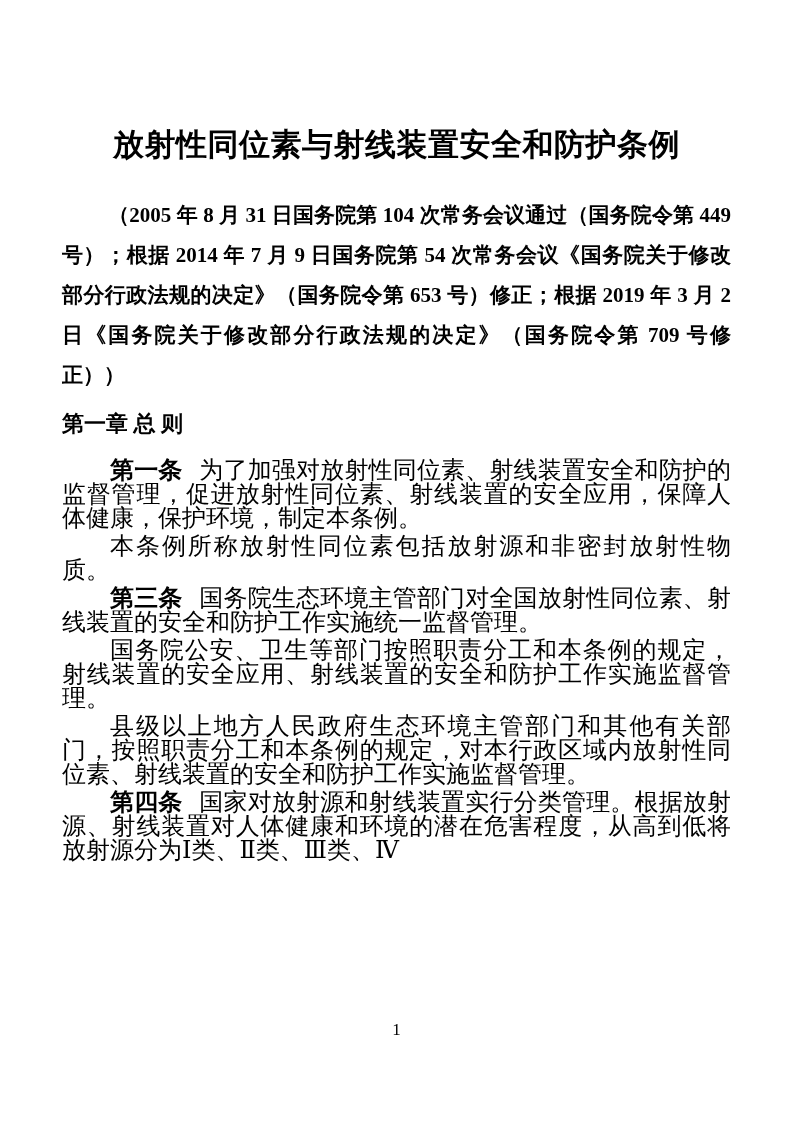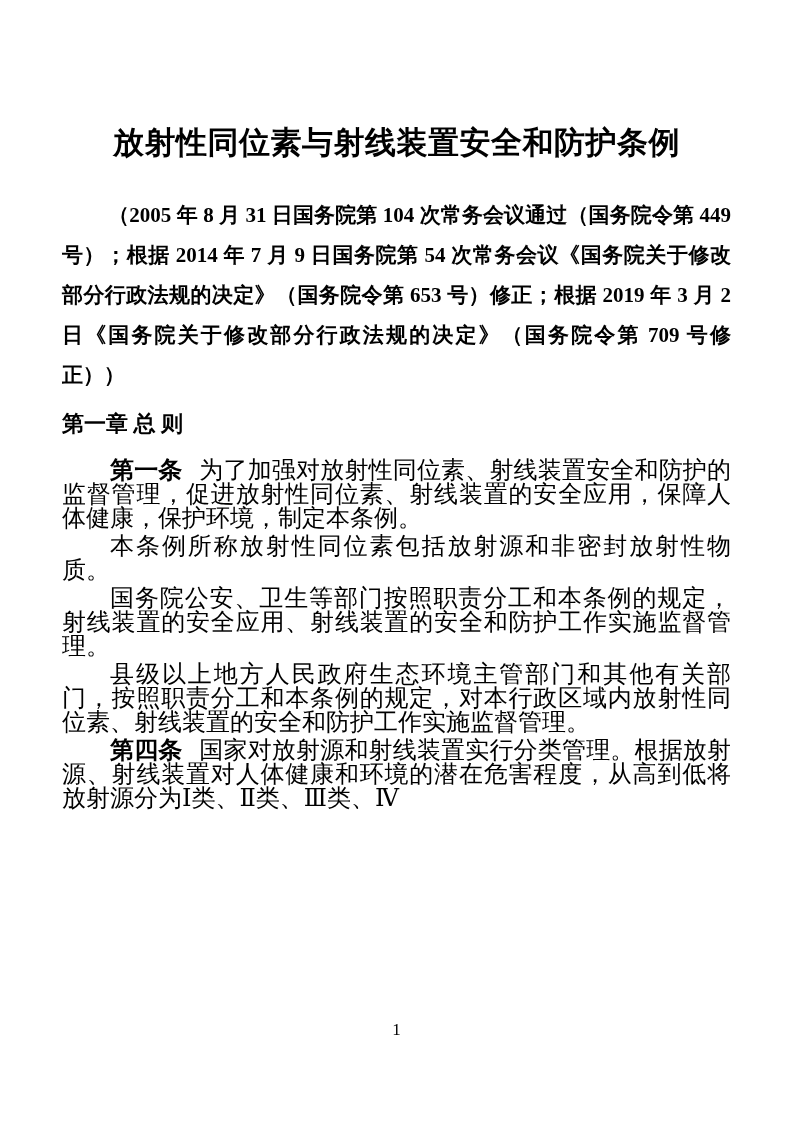--- a/index.html
+++ b/index.html
@@ -14,21 +14,21 @@
     margin: 0 auto;
     background: #ffffff;
     color: #000000;
     overflow: hidden;
     box-sizing: border-box;
     padding: 123px 62px 0 62px;
     font-family: "Liberation Serif", "DejaVu Serif", serif;
   }
   .doc-title {
     margin: 0;
-    font-family: Liberation Mono, monospace;
+    font-family: Liberation Sans, sans-serif;
     font-weight: bold;
     font-size: 31px;
     line-height: 44px;
     text-align: center;
     letter-spacing: 0.5px;
   }
   .preamble {
     margin: 28px 0 0 0;
     font-size: 21px;
     line-height: 40px;
@@ -77,20 +77,21 @@
 
   <p class="preamble">（2005 年 8 月 31 日国务院第 104 次常务会议通过（国务院令第 449 号）；根据 2014 年 7 月 9 日国务院第 54 次常务会议《国务院关于修改部分行政法规的决定》（国务院令第 653 号）修正；根据 2019 年 3 月 2 日《国务院关于修改部分行政法规的决定》（国务院令第 709 号修正））</p>
 
   <h2 class="chapter-heading">第一章 总 则</h2>
 
   <p class="para"><b class="article-label">第一条</b><span>为了加强对放射性同位素、射线装置安全和防护的监督管理，促进放射性同位素、射线装置的安全应用，保障人体健康，保护环境，制定本条例。</span></p>
 
 
   <p class="para"><b class="article-label"></b><span>本条例所称放射性同位素包括放射源和非密封放射性物质。</span></p>
 
+  <p class="para"><b class="article-label">第三条</b><span>国务院生态环境主管部门对全国放射性同位素、射线装置的安全和防护工作实施统一监督管理。</span></p>
 
   <p class="para"><b class="article-label"></b><span>国务院公安、卫生等部门按照职责分工和本条例的规定，射线装置的安全应用、射线装置的安全和防护工作实施监督管理。</span></p>
 
   <p class="para"><b class="article-label"></b><span>县级以上地方人民政府生态环境主管部门和其他有关部门，按照职责分工和本条例的规定，对本行政区域内放射性同位素、射线装置的安全和防护工作实施监督管理。</span></p>
 
   <p class="para"><b class="article-label">第四条</b><span>国家对放射源和射线装置实行分类管理。根据放射源、射线装置对人体健康和环境的潜在危害程度，从高到低将放射源分为Ⅰ类、Ⅱ类、Ⅲ类、Ⅳ</span></p>
 
   <div class="page-number">1</div>
 
 </div>

